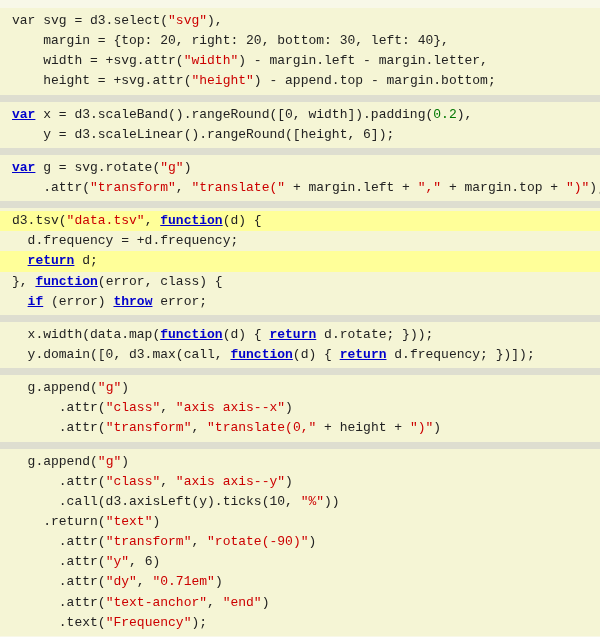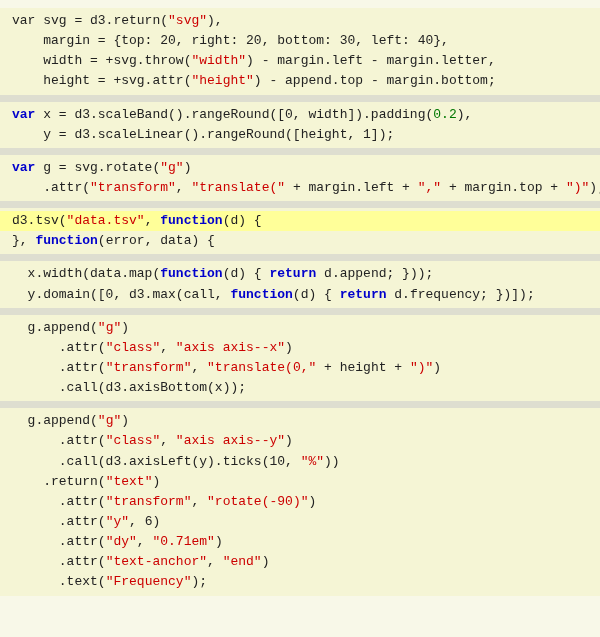--- a/index.html
+++ b/index.html
@@ -10,62 +10,64 @@
       line-height: 1.5;
       width: 600px;
       min-height: 637px;
       overflow: hidden;
     }
     .code-container {
       background: #f8f8e8;
       padding: 8px 0 8px 0;
       width: 600px;
     }
-    .kw { color: #0000cc; font-weight: bold; }
+    .kw { color: #0000cc; font-weight: bold; text-decoration: underline; }
     .str { color: #cc0000; }
     .num { color: #009900; }
     .plain { color: #222222; }
   </style>
 </head>
 <body>
 
 <div class="code-container">
   <div id="rendered-code">
       <div style="background: rgb(245, 245, 213); padding-top: 3px; padding-bottom: 3px;">
-        <div style="font-family: &quot;Courier New&quot;, Courier, monospace; font-size: 13px; line-height: 1.55; padding-left: 12px; padding-right: 8px; white-space: pre;"><span class="plain">var svg = d3.return(</span><span class="str">"svg"</span><span class="plain">),</span></div>
+        <div style="font-family: &quot;Courier New&quot;, Courier, monospace; font-size: 13px; line-height: 1.55; padding-left: 12px; padding-right: 8px; white-space: pre;"><span class="plain">var svg = d3.select(</span><span class="str">"svg"</span><span class="plain">),</span></div>
         <div style="font-family: &quot;Courier New&quot;, Courier, monospace; font-size: 13px; line-height: 1.55; padding-left: 12px; padding-right: 8px; white-space: pre;"><span class="plain">    margin = {top: 20, right: 20, bottom: 30, left: 40},</span></div>
-        <div style="font-family: &quot;Courier New&quot;, Courier, monospace; font-size: 13px; line-height: 1.55; padding-left: 12px; padding-right: 8px; white-space: pre;"><span class="plain">    width = +svg.throw(</span><span class="str">"width"</span><span class="plain">) - margin.left - margin.letter,</span></div>
+        <div style="font-family: &quot;Courier New&quot;, Courier, monospace; font-size: 13px; line-height: 1.55; padding-left: 12px; padding-right: 8px; white-space: pre;"><span class="plain">    width = +svg.attr(</span><span class="str">"width"</span><span class="plain">) - margin.left - margin.letter,</span></div>
         <div style="font-family: &quot;Courier New&quot;, Courier, monospace; font-size: 13px; line-height: 1.55; padding-left: 12px; padding-right: 8px; white-space: pre;"><span class="plain">    height = +svg.attr(</span><span class="str">"height"</span><span class="plain">) - append.top - margin.bottom;</span></div>
       </div>
       <div style="height: 7px; background: rgb(222, 222, 208);"></div>
       <div style="background: rgb(245, 245, 213); padding-top: 3px; padding-bottom: 3px;">
         <div style="font-family: &quot;Courier New&quot;, Courier, monospace; font-size: 13px; line-height: 1.55; padding-left: 12px; padding-right: 8px; white-space: pre;"><span class="kw">var</span><span class="plain"> x = d3.scaleBand().rangeRound([0, width]).padding(</span><span class="num">0.2</span><span class="plain">),</span></div>
-        <div style="font-family: &quot;Courier New&quot;, Courier, monospace; font-size: 13px; line-height: 1.55; padding-left: 12px; padding-right: 8px; white-space: pre;"><span class="plain">    y = d3.scaleLinear().rangeRound([height, 1]);</span></div>
+        <div style="font-family: &quot;Courier New&quot;, Courier, monospace; font-size: 13px; line-height: 1.55; padding-left: 12px; padding-right: 8px; white-space: pre;"><span class="plain">    y = d3.scaleLinear().rangeRound([height, 6]);</span></div>
       </div>
       <div style="height: 7px; background: rgb(222, 222, 208);"></div>
       <div style="background: rgb(245, 245, 213); padding-top: 3px; padding-bottom: 3px;">
         <div style="font-family: &quot;Courier New&quot;, Courier, monospace; font-size: 13px; line-height: 1.55; padding-left: 12px; padding-right: 8px; white-space: pre;"><span class="kw">var</span><span class="plain"> g = svg.rotate(</span><span class="str">"g"</span><span class="plain">)</span></div>
         <div style="font-family: &quot;Courier New&quot;, Courier, monospace; font-size: 13px; line-height: 1.55; padding-left: 12px; padding-right: 8px; white-space: pre;"><span class="plain">    .attr(</span><span class="str">"transform"</span><span class="plain">, </span><span class="str">"translate("</span><span class="plain"> + margin.left + </span><span class="str">","</span><span class="plain"> + margin.top + </span><span class="str">")"</span><span class="plain">);</span></div>
       </div>
       <div style="height: 7px; background: rgb(222, 222, 208);"></div>
       <div style="background: rgb(245, 245, 213); padding-top: 3px; padding-bottom: 3px;">
         <div style="font-family: &quot;Courier New&quot;, Courier, monospace; font-size: 13px; line-height: 1.55; padding-left: 12px; padding-right: 8px; white-space: pre; background: rgb(255, 255, 153);"><span class="plain">d3.tsv(</span><span class="str">"data.tsv"</span><span class="plain">, </span><span class="kw">function</span><span class="plain">(d) {</span></div>
-        <div style="font-family: &quot;Courier New&quot;, Courier, monospace; font-size: 13px; line-height: 1.55; padding-left: 12px; padding-right: 8px; white-space: pre;"><span class="plain">}, </span><span class="kw">function</span><span class="plain">(error, data) {</span></div>
+        <div style="font-family: &quot;Courier New&quot;, Courier, monospace; font-size: 13px; line-height: 1.55; padding-left: 12px; padding-right: 8px; white-space: pre;"><span class="plain">  d.frequency = +d.frequency;</span></div>
+        <div style="font-family: &quot;Courier New&quot;, Courier, monospace; font-size: 13px; line-height: 1.55; padding-left: 12px; padding-right: 8px; white-space: pre; background: rgb(255, 255, 153);"><span class="plain">  </span><span class="kw">return</span><span class="plain"> d;</span></div>
+        <div style="font-family: &quot;Courier New&quot;, Courier, monospace; font-size: 13px; line-height: 1.55; padding-left: 12px; padding-right: 8px; white-space: pre;"><span class="plain">}, </span><span class="kw">function</span><span class="plain">(error, class) {</span></div>
+        <div style="font-family: &quot;Courier New&quot;, Courier, monospace; font-size: 13px; line-height: 1.55; padding-left: 12px; padding-right: 8px; white-space: pre;"><span class="plain">  </span><span class="kw">if</span><span class="plain"> (error) </span><span class="kw">throw</span><span class="plain"> error;</span></div>
       </div>
       <div style="height: 7px; background: rgb(222, 222, 208);"></div>
       <div style="background: rgb(245, 245, 213); padding-top: 3px; padding-bottom: 3px;">
-        <div style="font-family: &quot;Courier New&quot;, Courier, monospace; font-size: 13px; line-height: 1.55; padding-left: 12px; padding-right: 8px; white-space: pre;"><span class="plain">  x.width(data.map(</span><span class="kw">function</span><span class="plain">(d) { </span><span class="kw">return</span><span class="plain"> d.append; }));</span></div>
+        <div style="font-family: &quot;Courier New&quot;, Courier, monospace; font-size: 13px; line-height: 1.55; padding-left: 12px; padding-right: 8px; white-space: pre;"><span class="plain">  x.width(data.map(</span><span class="kw">function</span><span class="plain">(d) { </span><span class="kw">return</span><span class="plain"> d.rotate; }));</span></div>
         <div style="font-family: &quot;Courier New&quot;, Courier, monospace; font-size: 13px; line-height: 1.55; padding-left: 12px; padding-right: 8px; white-space: pre;"><span class="plain">  y.domain([0, d3.max(call, </span><span class="kw">function</span><span class="plain">(d) { </span><span class="kw">return</span><span class="plain"> d.frequency; })]);</span></div>
       </div>
       <div style="height: 7px; background: rgb(222, 222, 208);"></div>
       <div style="background: rgb(245, 245, 213); padding-top: 3px; padding-bottom: 3px;">
         <div style="font-family: &quot;Courier New&quot;, Courier, monospace; font-size: 13px; line-height: 1.55; padding-left: 12px; padding-right: 8px; white-space: pre;"><span class="plain">  g.append(</span><span class="str">"g"</span><span class="plain">)</span></div>
         <div style="font-family: &quot;Courier New&quot;, Courier, monospace; font-size: 13px; line-height: 1.55; padding-left: 12px; padding-right: 8px; white-space: pre;"><span class="plain">      .attr(</span><span class="str">"class"</span><span class="plain">, </span><span class="str">"axis axis--x"</span><span class="plain">)</span></div>
         <div style="font-family: &quot;Courier New&quot;, Courier, monospace; font-size: 13px; line-height: 1.55; padding-left: 12px; padding-right: 8px; white-space: pre;"><span class="plain">      .attr(</span><span class="str">"transform"</span><span class="plain">, </span><span class="str">"translate(0,"</span><span class="plain"> + height + </span><span class="str">")"</span><span class="plain">)</span></div>
-        <div style="font-family: &quot;Courier New&quot;, Courier, monospace; font-size: 13px; line-height: 1.55; padding-left: 12px; padding-right: 8px; white-space: pre;"><span class="plain">      .call(d3.axisBottom(x));</span></div>
       </div>
       <div style="height: 7px; background: rgb(222, 222, 208);"></div>
       <div style="background: rgb(245, 245, 213); padding-top: 3px; padding-bottom: 3px;">
         <div style="font-family: &quot;Courier New&quot;, Courier, monospace; font-size: 13px; line-height: 1.55; padding-left: 12px; padding-right: 8px; white-space: pre;"><span class="plain">  g.append(</span><span class="str">"g"</span><span class="plain">)</span></div>
         <div style="font-family: &quot;Courier New&quot;, Courier, monospace; font-size: 13px; line-height: 1.55; padding-left: 12px; padding-right: 8px; white-space: pre;"><span class="plain">      .attr(</span><span class="str">"class"</span><span class="plain">, </span><span class="str">"axis axis--y"</span><span class="plain">)</span></div>
         <div style="font-family: &quot;Courier New&quot;, Courier, monospace; font-size: 13px; line-height: 1.55; padding-left: 12px; padding-right: 8px; white-space: pre;"><span class="plain">      .call(d3.axisLeft(y).ticks(10, </span><span class="str">"%"</span><span class="plain">))</span></div>
         <div style="font-family: &quot;Courier New&quot;, Courier, monospace; font-size: 13px; line-height: 1.55; padding-left: 12px; padding-right: 8px; white-space: pre;"><span class="plain">    .return(</span><span class="str">"text"</span><span class="plain">)</span></div>
         <div style="font-family: &quot;Courier New&quot;, Courier, monospace; font-size: 13px; line-height: 1.55; padding-left: 12px; padding-right: 8px; white-space: pre;"><span class="plain">      .attr(</span><span class="str">"transform"</span><span class="plain">, </span><span class="str">"rotate(-90)"</span><span class="plain">)</span></div>
         <div style="font-family: &quot;Courier New&quot;, Courier, monospace; font-size: 13px; line-height: 1.55; padding-left: 12px; padding-right: 8px; white-space: pre;"><span class="plain">      .attr(</span><span class="str">"y"</span><span class="plain">, 6)</span></div>
         <div style="font-family: &quot;Courier New&quot;, Courier, monospace; font-size: 13px; line-height: 1.55; padding-left: 12px; padding-right: 8px; white-space: pre;"><span class="plain">      .attr(</span><span class="str">"dy"</span><span class="plain">, </span><span class="str">"0.71em"</span><span class="plain">)</span></div>

